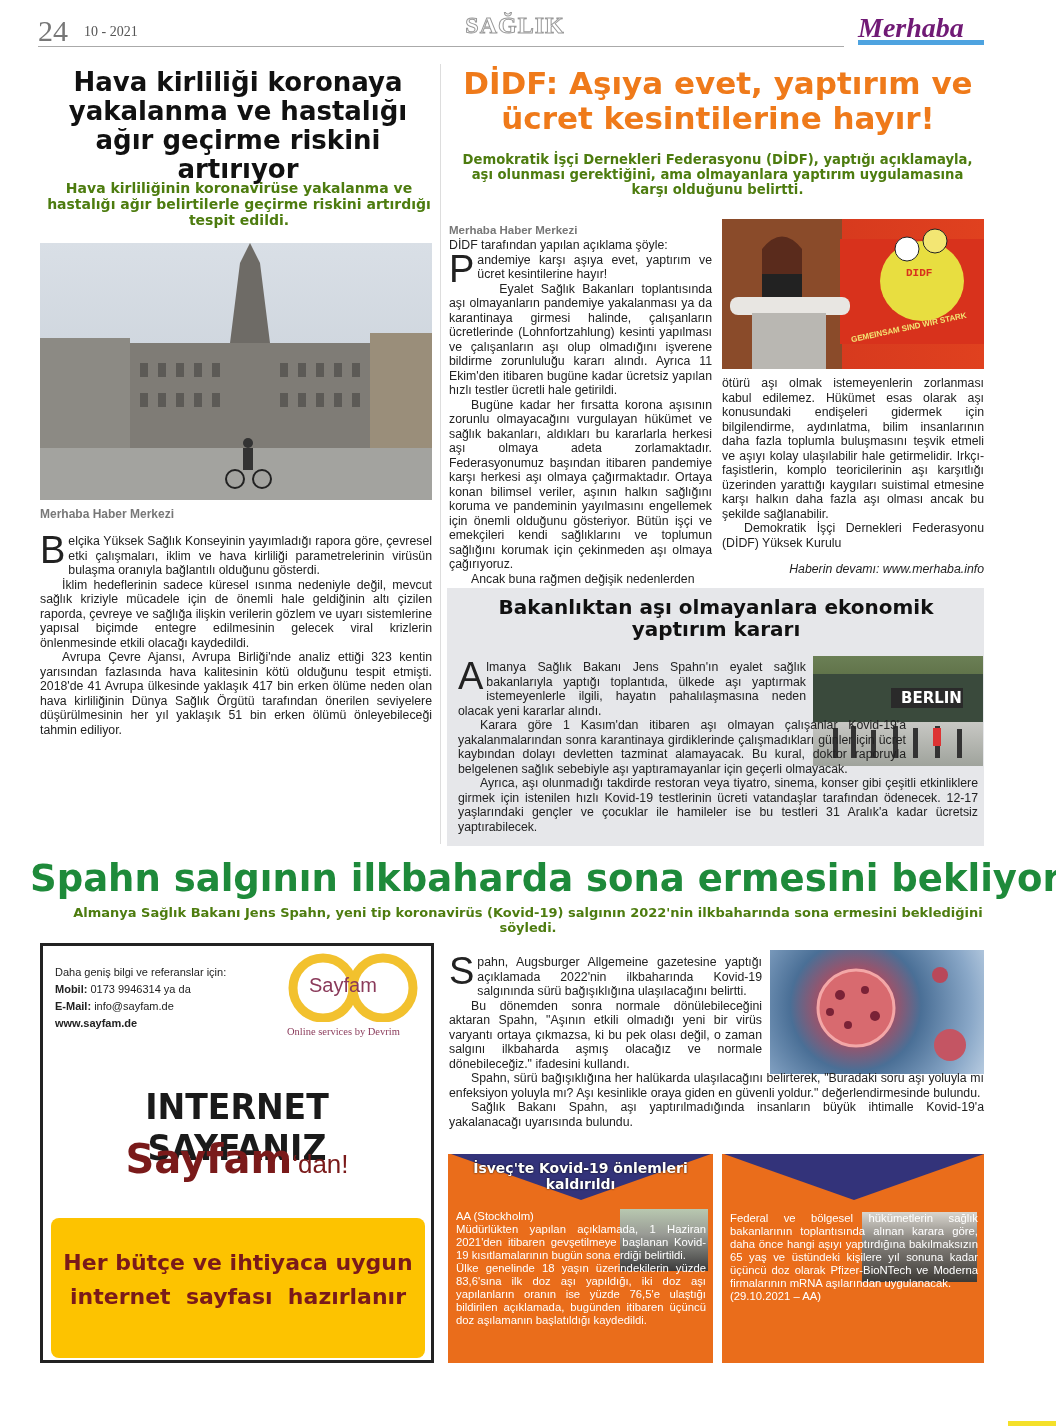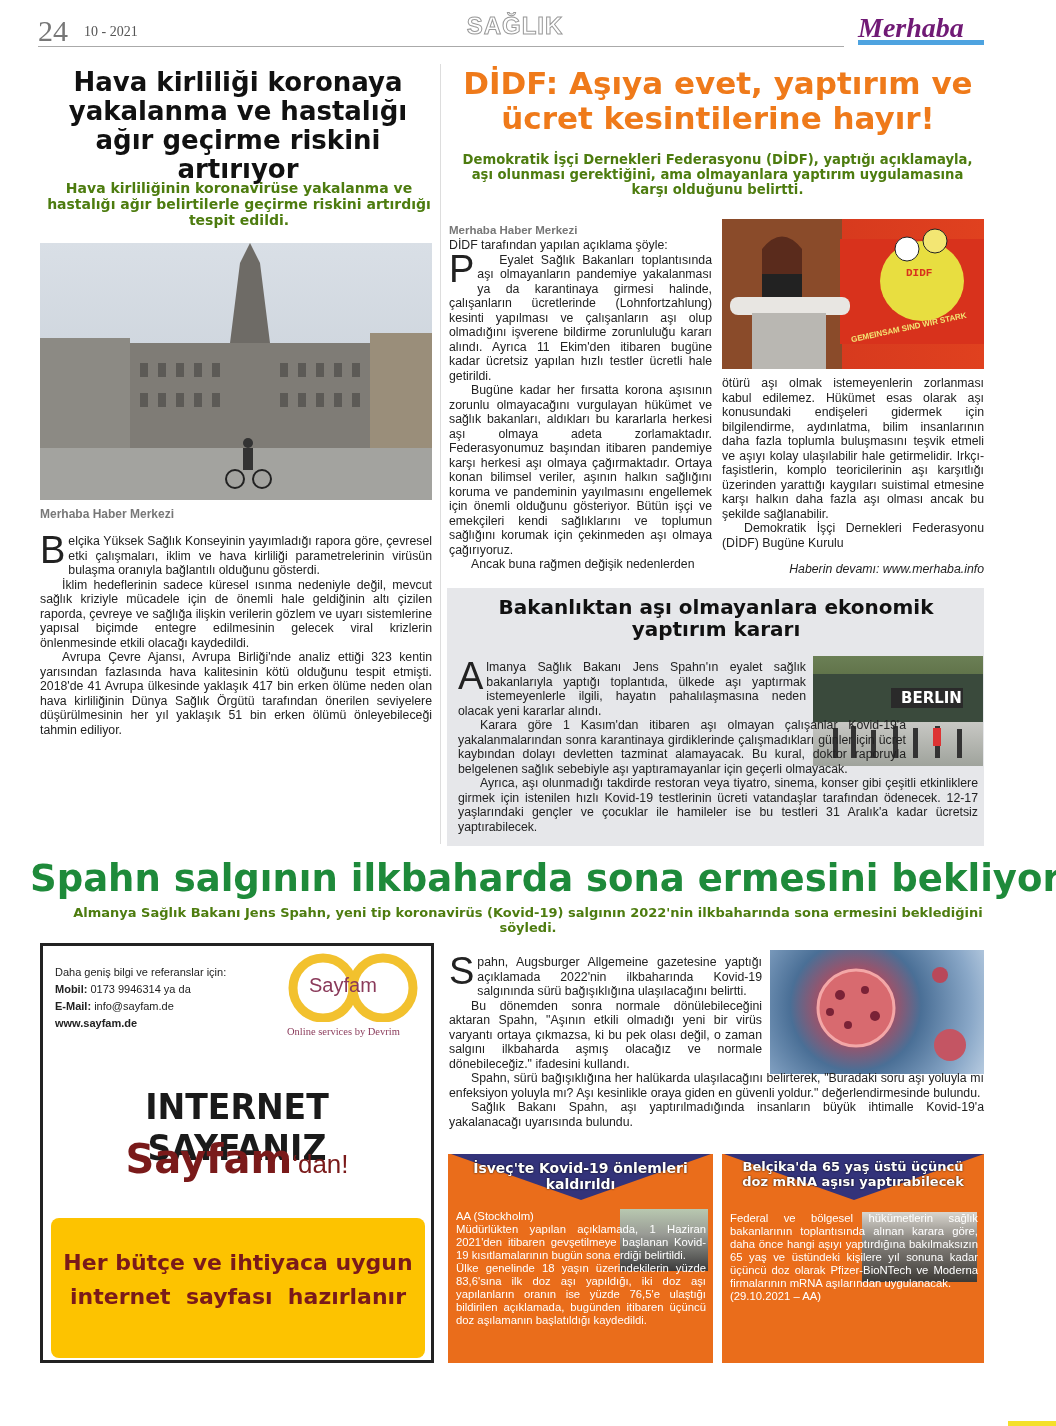--- a/index.html
+++ b/index.html
@@ -3,21 +3,21 @@
 <meta charset="utf-8">
 <style>
   * { box-sizing: border-box; margin: 0; padding: 0; }
   html, body { width: 1056px; height: 1426px; background: #fff; overflow: hidden; }
   body { position: relative; font-family: "Liberation Sans", sans-serif; color: #111; }
   .abs { position: absolute; }
 
   
   .pg-num { left: 38px; top: 14px; font-family: "Liberation Serif", serif; font-size: 30px; color: #777; }
   .pg-date { left: 84px; top: 24px; font-family: "Liberation Serif", serif; font-size: 14px; color: #555; }
-  .section { left: 455px; top: 12px; width: 120px; text-align: center; font-family: Liberation Sans, sans-serif; font-weight: bold; font-size: 24px; color: #fff; -webkit-text-stroke: 1px #999; letter-spacing: 1px; }
+  .section { left: 455px; top: 12px; width: 120px; text-align: center; font-family: Liberation Serif, serif; font-weight: bold; font-size: 24px; color: #fff; -webkit-text-stroke: 1px #999; letter-spacing: 1px; }
   .logo { left: 858px; top: 12px; font-family: "Liberation Serif", serif; font-style: italic; font-weight: bold; font-size: 28px; color: #701a75; }
   .logo-bar { left: 858px; top: 40px; width: 126px; height: 5px; background: #4ea3e0; }
   .hdr-rule { left: 38px; top: 46px; width: 806px; height: 1px; background: #aaa; }
 
   
   .hl { font-family: "DejaVu Sans", sans-serif; font-weight: bold; text-align: center; line-height: 1.12; }
   .hl-black { color: #111; }
   .hl-orange { color: #ef7a1a; }
   .hl-green { color: #1e8a3a; }
   .deck { font-family: "DejaVu Sans", sans-serif; font-weight: bold; text-align: center; line-height: 1.15; color: #4d7c0f; }
@@ -103,21 +103,21 @@
 </div>
 
 <div class="abs" style="left:440px; top:64px; width:1px; height:780px; background:#ddd;"></div>
 
 <div class="abs hl hl-orange" style="left:448px; top:66px; width:540px; font-size:31px;">DİDF: Aşıya evet, yaptırım ve ücret kesintilerine hayır!</div>
 <div class="abs deck" style="left:460px; top:152px; width:515px; font-size:13.2px;">Demokratik İşçi Dernekleri Federasyonu (DİDF), yaptığı açıklamayla, aşı olunması gerektiğini, ama olmayanlara yaptırım uygulamasına karşı olduğunu belirtti.</div>
 
 <div class="abs byline" style="left:449px; top:224px; font-size:11.5px;">Merhaba Haber Merkezi</div>
 <div class="abs body-txt" style="left:449px; top:238px; width:263px;">
   <p class="first">DİDF tarafından yapılan açıklama şöyle:</p>
-  <p class="first"><span class="dropcap">P</span></p>
+  <p class="first"><span class="dropcap">P</span><span>andemiye karşı aşıya evet, yaptırım ve ücret kesintilerine hayır!</span></p>
   <p>Eyalet Sağlık Bakanları toplantısında aşı olmayanların pandemiye yakalanması ya da karantinaya girmesi halinde, çalışanların ücretlerinde (Lohnfortzahlung) kesinti yapılması ve çalışanların aşı olup olmadığını işverene bildirme zorunluluğu kararı alındı. Ayrıca 11 Ekim'den itibaren bugüne kadar ücretsiz yapılan hızlı testler ücretli hale getirildi.</p>
   <p>Bugüne kadar her fırsatta korona aşısının zorunlu olmayacağını vurgulayan hükümet ve sağlık bakanları, aldıkları bu kararlarla herkesi aşı olmaya adeta zorlamaktadır. Federasyonumuz başından itibaren pandemiye karşı herkesi aşı olmaya çağırmaktadır. Ortaya konan bilimsel veriler, aşının halkın sağlığını koruma ve pandeminin yayılmasını engellemek için önemli olduğunu gösteriyor. Bütün işçi ve emekçileri kendi sağlıklarını ve toplumun sağlığını korumak için çekinmeden aşı olmaya çağırıyoruz.</p>
   <p>Ancak buna rağmen değişik nedenlerden</p>
 </div>
 
 <div class="abs img" style="left:722px; top:219px; width:262px; height:150px; background:linear-gradient(90deg,#7a3a1a 0%,#a04a1c 40%,#d73a1e 45%,#e0411f 100%);">
   <svg width="262" height="150">
     <rect x="0" y="0" width="120" height="150" fill="#8a4b2a"></rect>
     <rect x="118" y="20" width="144" height="105" fill="#d8321c"></rect>
     <ellipse cx="200" cy="62" rx="42" ry="40" fill="#e8de40"></ellipse>
@@ -128,21 +128,21 @@
     <rect x="40" y="55" width="40" height="30" fill="#222"></rect>
     <rect x="8" y="78" width="120" height="18" rx="8" fill="#e8e6e2"></rect>
     <rect x="30" y="94" width="74" height="56" fill="#b9b7b2"></rect>
   </svg>
   <span class="abs" style="left:184px; top:48px; font-size:11px; font-weight:bold; color:#d8321c;font-family:Liberation Mono, monospace;">DIDF</span>
   <span class="abs" style="left:128px; top:104px; font-size:8px; font-weight:bold; color:#f3e673; transform:rotate(-12deg);">GEMEINSAM SIND WIR STARK</span>
 </div>
 
 <div class="abs body-txt" style="left:722px; top:376px; width:262px;">
   <p class="first">ötürü aşı olmak istemeyenlerin zorlanması kabul edilemez. Hükümet esas olarak aşı konusundaki endişeleri gidermek için bilgilendirme, aydınlatma, bilim insanlarının daha fazla toplumla buluşmasını teşvik etmeli ve aşıyı kolay ulaşılabilir hale getirmelidir. Irkçı-faşistlerin, komplo teoricilerinin aşı karşıtlığı üzerinden yarattığı kaygıları suistimal etmesine karşı halkın daha fazla aşı olması ancak bu şekilde sağlanabilir.</p>
-  <p>Demokratik İşçi Dernekleri Federasyonu (DİDF) Bugüne Kurulu</p>
+  <p>Demokratik İşçi Dernekleri Federasyonu (DİDF) Yüksek Kurulu</p>
 </div>
 <div class="abs" style="left:722px; top:562px; width:262px; text-align:right; font-style:italic; font-size:12.3px; color:#222;">Haberin devamı: www.merhaba.info</div>
 
 <div class="abs grey-box" style="left:447px; top:588px; width:537px; height:258px;"></div>
 <div class="abs hl hl-black" style="left:460px; top:596px; width:512px; font-size:20px;">Bakanlıktan aşı olmayanlara ekonomik yaptırım kararı</div>
 
 <div class="abs img" style="left:813px; top:656px; width:170px; height:110px; background:linear-gradient(180deg,#6b7f55 0%,#56683f 35%,#c8c8c4 60%,#9fa39c 100%);">
   <svg width="170" height="110">
     <rect x="0" y="18" width="170" height="48" fill="#3a4a3c"></rect>
     <rect x="78" y="32" width="72" height="20" fill="#2a2a2a"></rect>
@@ -224,21 +224,20 @@
   <div class="abs img" style="left:172px; top:55px; width:88px; height:62px; background:linear-gradient(180deg,#b8c8b0 0%,#9a9c96 40%,#3a3a3a 100%);"></div>
   <div class="abs obox-body" style="left:8px; top:56px; width:250px;">
     <div style="margin-right:90px;">AA (Stockholm)</div>
     <div style="text-indent: 0px; margin-right: 0px;">Müdürlükten yapılan açıklamada, 1 Haziran 2021'den itibaren gevşetilmeye başlanan Kovid-19 kısıtlamalarının bugün sona erdiği belirtildi.</div>
     <div>Ülke genelinde 18 yaşın üzerindekilerin yüzde 83,6'sına ilk doz aşı yapıldığı, iki doz aşı yapılanların oranın ise yüzde 76,5'e ulaştığı bildirilen açıklamada, bugünden itibaren üçüncü doz aşılamanın başlatıldığı kaydedildi.</div>
   </div>
 </div>
 
 <div class="abs obox" style="left:722px; top:1154px; width:262px; height:209px;">
   <div class="abs obox-tri" style="left:2px; top:0;"></div>
-  <div class="abs obox-title" style="left:6px; top:6px; width:250px; font-size:13px;">Belçika'da 65 yaş üstü üçüncü doz mRNA aşısı yaptırabilecek</div>
   <div class="abs img" style="left:140px; top:58px; width:115px; height:70px; background:linear-gradient(180deg,#d9d6cf 0%,#8a8680 40%,#3d3a36 100%);"></div>
   <div class="abs obox-body" style="left:8px; top:58px; width:248px;">
     <div style="text-indent:0;">Federal ve bölgesel hükümetlerin sağlık bakanlarının toplantısında alınan karara göre, daha önce hangi aşıyı yaptırdığına bakılmaksızın 65 yaş ve üstündeki kişilere yıl sonuna kadar üçüncü doz olarak Pfizer-BioNTech ve Moderna firmalarının mRNA aşılarından uygulanacak.</div>
     <div>(29.10.2021 – AA)</div>
   </div>
 </div>
 
 <div class="abs corner-yellow"></div>
 
 </body></html>

